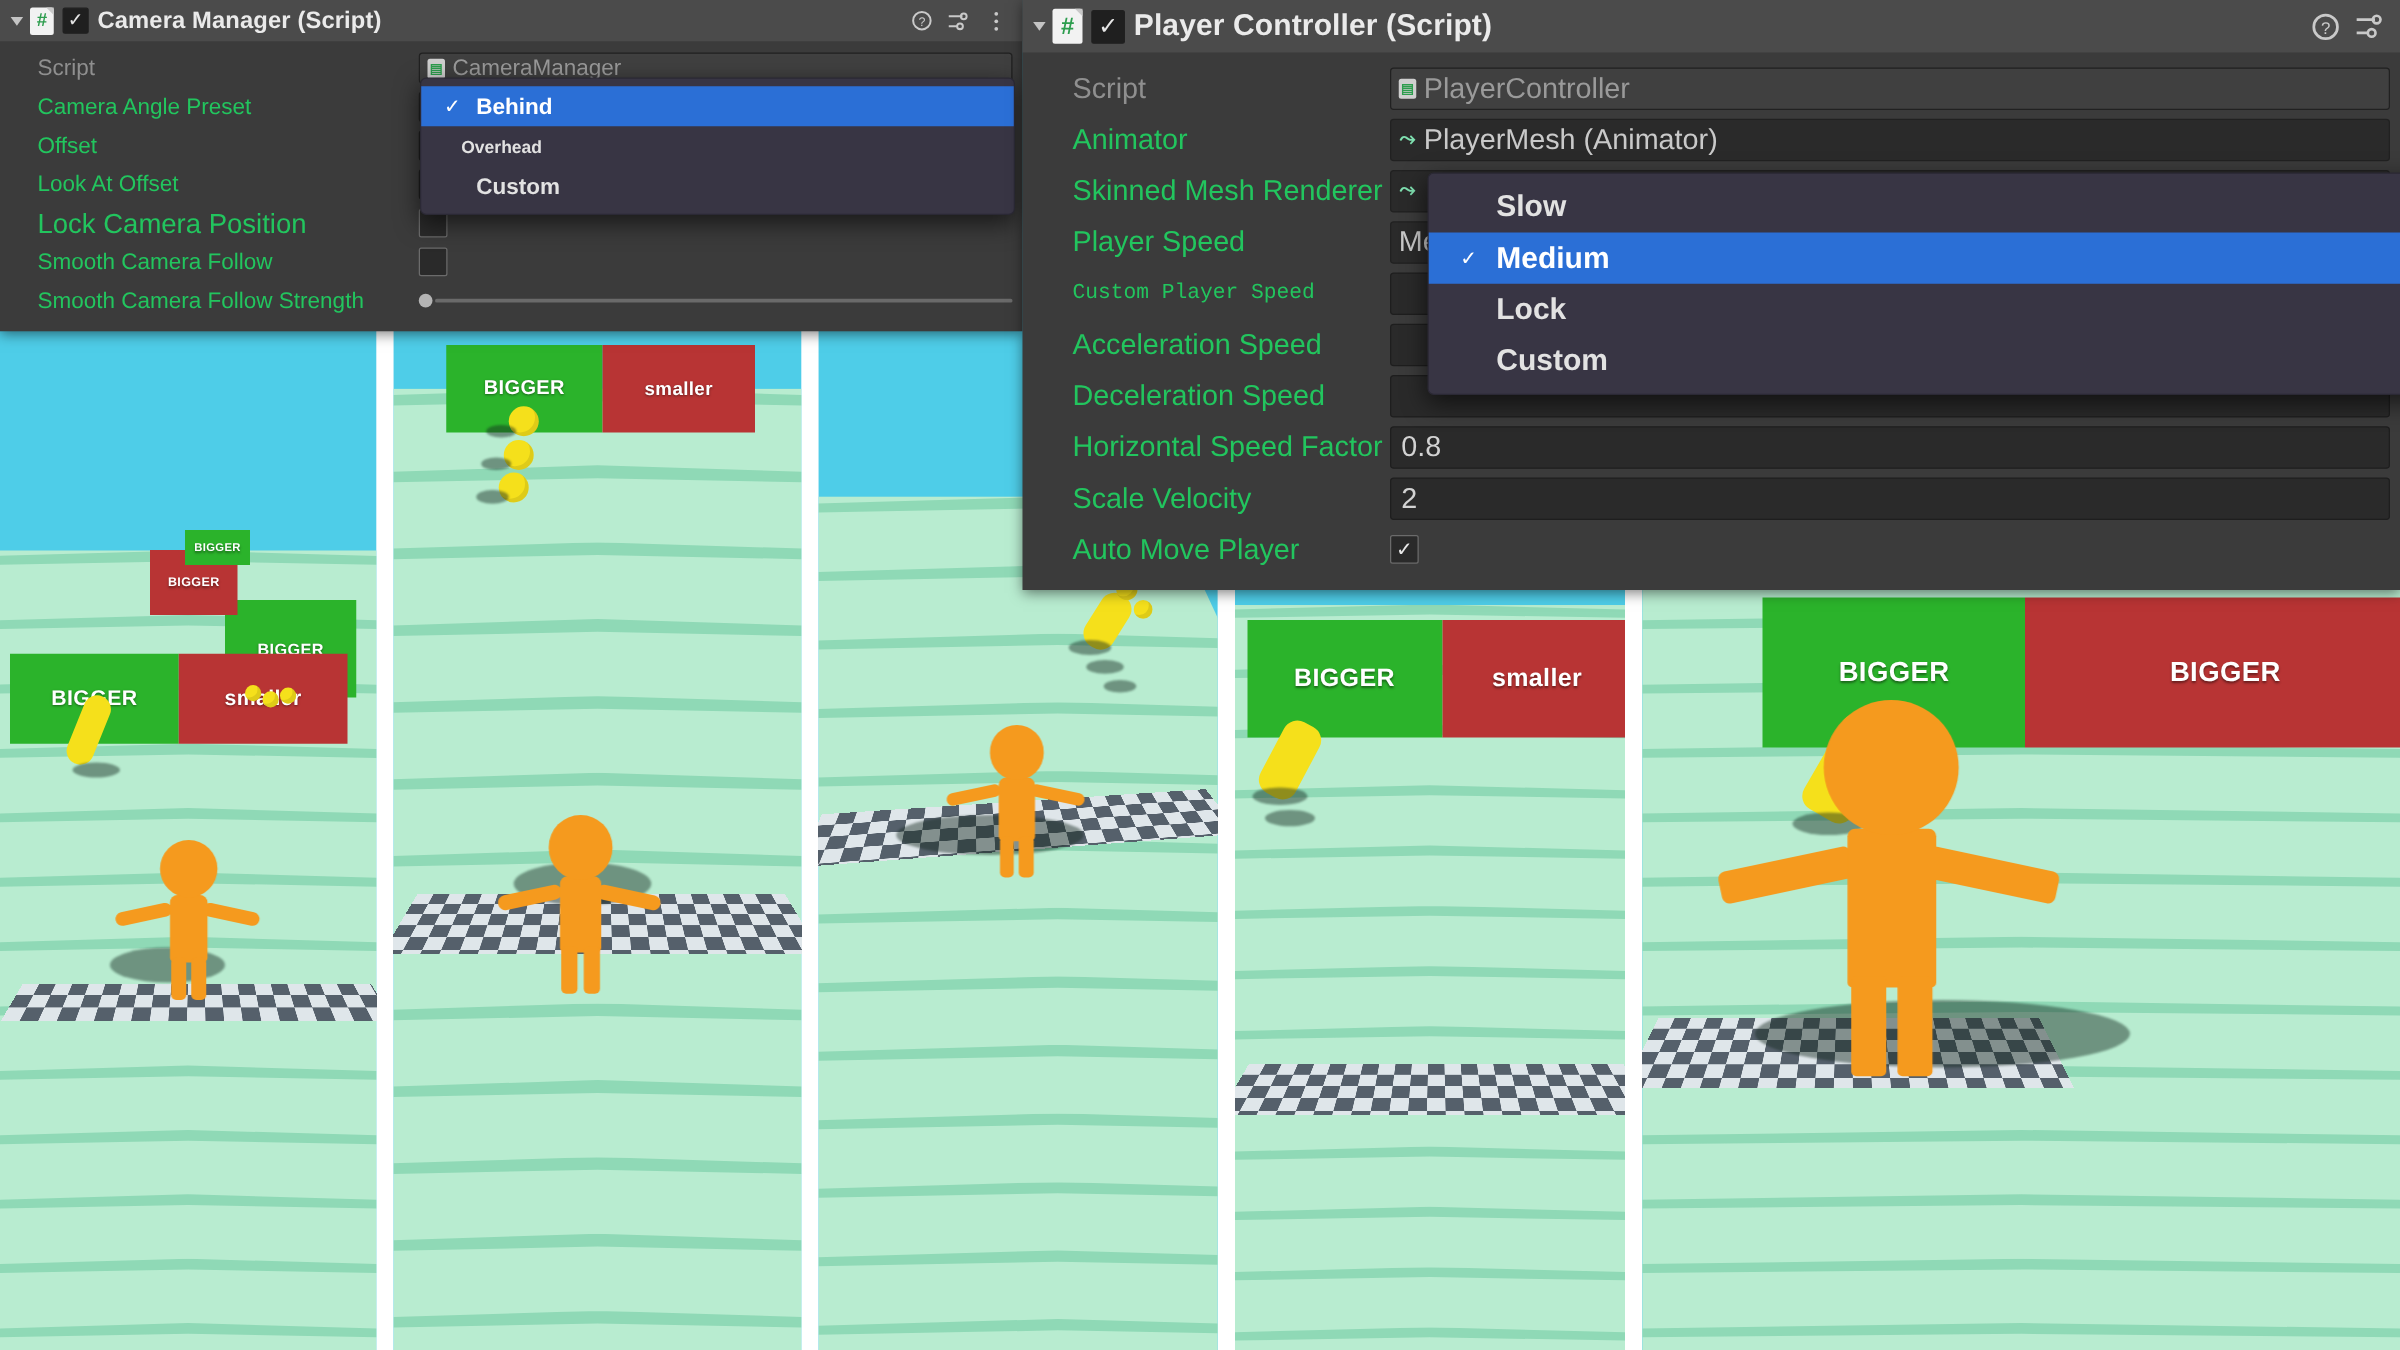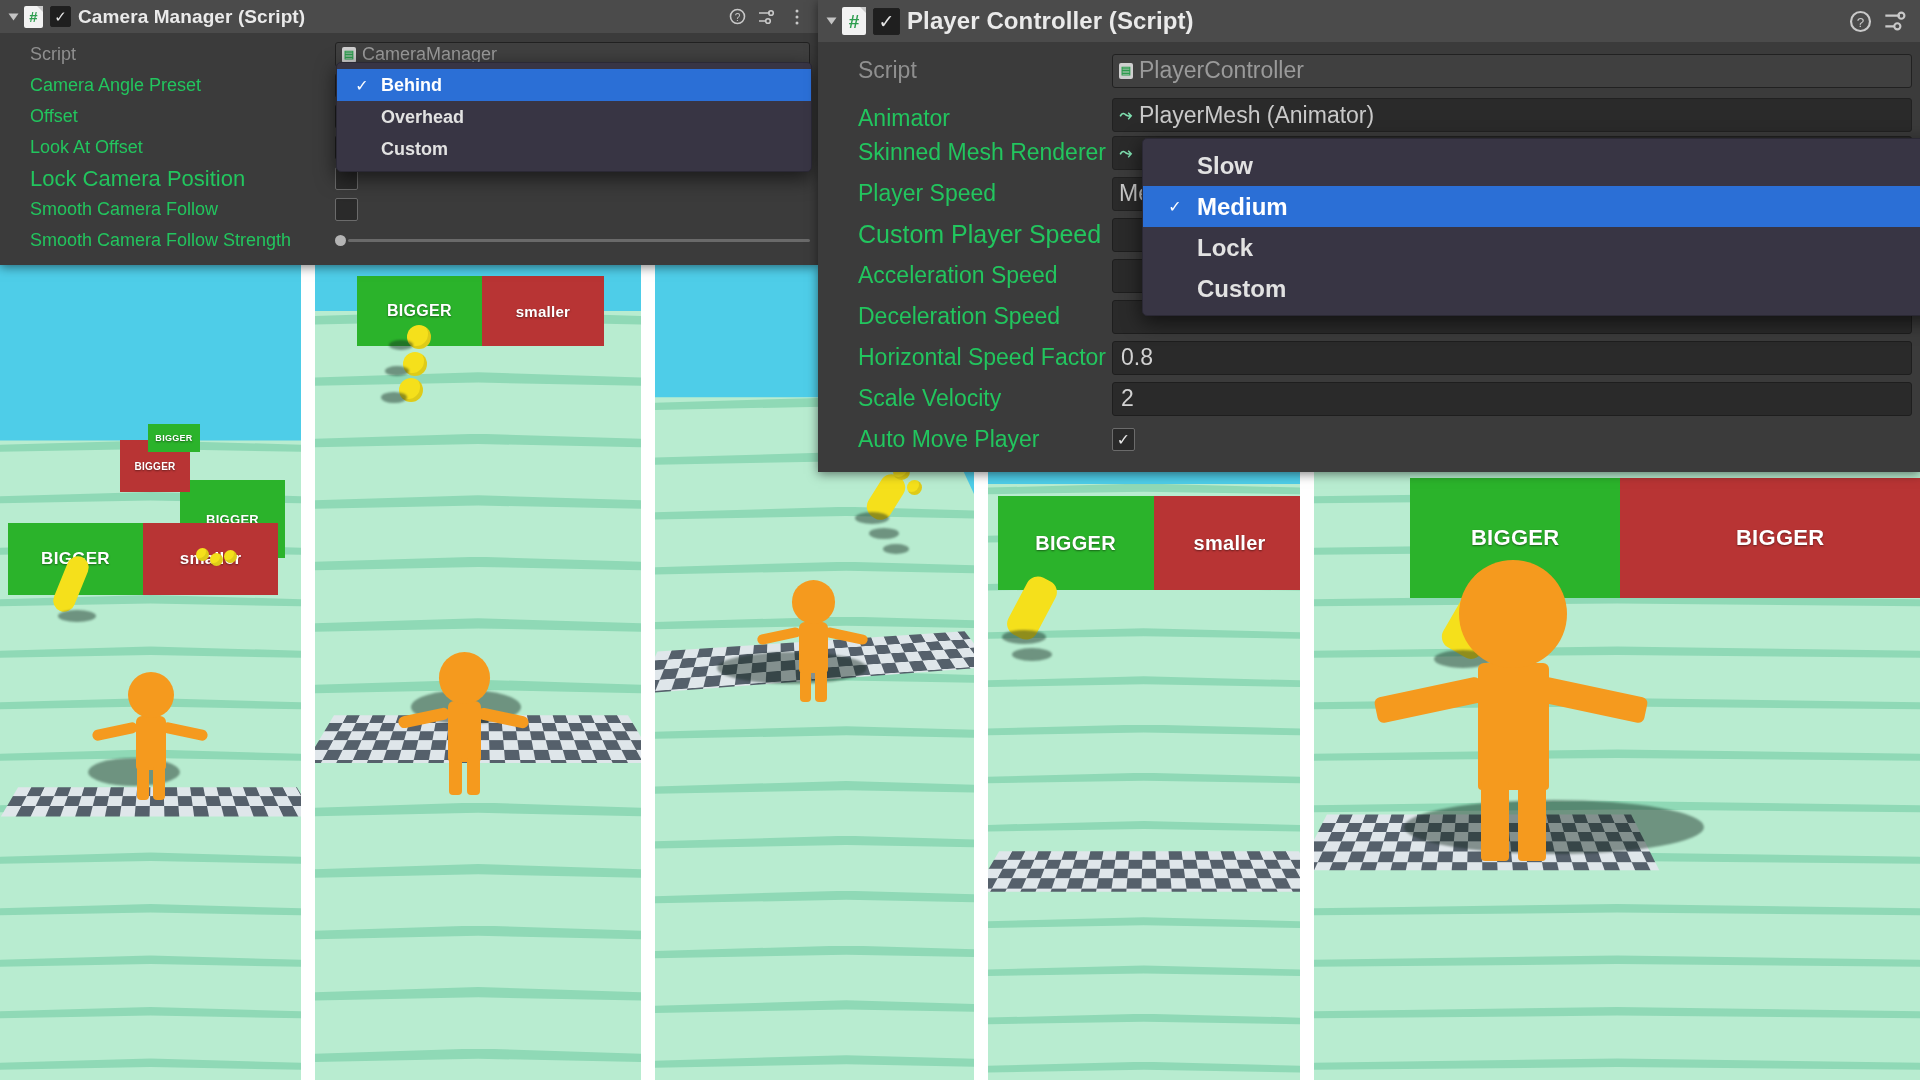--- a/index.html
+++ b/index.html
@@ -354,21 +354,21 @@
         </div>
       </div>
     </div>
 </div>
 
 <div class="dropdown" id="cam-dropdown" style="left:336px;top:62px;width:474px;">
     <div class="dd-item sel" style="height: 32px; font-size: 18px; padding-left: 16px;">
       <span class="tick" style="width: 18px;">✓</span>
       <span class="txt">Behind</span>
     </div>
-    <div class="dd-item" style="height: 32px; font-size: 18px; padding-left: 16px;">
+    <div class="dd-item" style="height: 32px; font-size: 14px; padding-left: 4px;">
       <span class="tick" style="width: 18px;"></span>
       <span class="txt">Overhead</span>
     </div>
     <div class="dd-item" style="height: 32px; font-size: 18px; padding-left: 16px;">
       <span class="tick" style="width: 18px;"></span>
       <span class="txt">Custom</span>
     </div>
   </div>
 
 <div class="inspector" id="pc-panel" style="left:818px;top:0;width:1102px;height:472px;">
@@ -398,21 +398,21 @@
   <div class="props" id="pc-props" style="padding-top:8px;">
       <div class="row" style="height: 41px; padding-left: 40px;">
         <span class="lbl dim" style="font-size: 23px;">Script</span>
         <div style="margin-left: auto; display: flex; align-items: center; width: 800px; justify-content: flex-start;">
           <div class="field dim" style="width: 100%; height: 32px; font-size: 23px;">
             <span class="objicon">▤</span>
             <span>PlayerController</span>
           </div>
         </div>
       </div>
-      <div class="row" style="height: 41px; padding-left: 40px; align-items: flex-end;">
+      <div class="row" style="height: 41px; padding-left: 40px;">
         <span class="lbl" style="font-size: 23px;">Animator</span>
         <div style="margin-left: auto; display: flex; align-items: center; width: 800px; justify-content: flex-start;">
           <div class="field" style="width: 100%; height: 32px; font-size: 23px;">
             <span class="objicon" style="background: transparent; color: rgb(127, 224, 176); font-size: 16px;">⤳</span>
             <span>PlayerMesh (Animator)</span>
           </div>
         </div>
       </div>
       <div class="row" style="height: 41px; padding-left: 40px;">
         <span class="lbl" style="font-size: 23px;">Skinned Mesh Renderer</span>
@@ -425,21 +425,21 @@
       </div>
       <div class="row" style="height: 41px; padding-left: 40px;">
         <span class="lbl" style="font-size: 23px;">Player Speed</span>
         <div style="margin-left: auto; display: flex; align-items: center; width: 800px; justify-content: flex-start;">
           <div class="field" style="width: 100%; height: 32px; font-size: 23px;">
             <span>Medium</span>
           </div>
         </div>
       </div>
       <div class="row" style="height: 41px; padding-left: 40px;">
-        <span class="lbl" style="font-size: 25px;">Custom Player Speed</span>
+        <span class="lbl" style="font-size: 17px; font-family: Liberation Mono, monospace;">Custom Player Speed</span>
         <div style="margin-left: auto; display: flex; align-items: center; width: 800px; justify-content: flex-start;">
           <div class="numfield" style="width: 100%; height: 32px; font-size: 23px;"></div>
         </div>
       </div>
       <div class="row" style="height: 41px; padding-left: 40px;">
         <span class="lbl" style="font-size: 23px;">Acceleration Speed</span>
         <div style="margin-left: auto; display: flex; align-items: center; width: 800px; justify-content: flex-start;">
           <div class="numfield" style="width: 100%; height: 32px; font-size: 23px;"></div>
         </div>
       </div>

